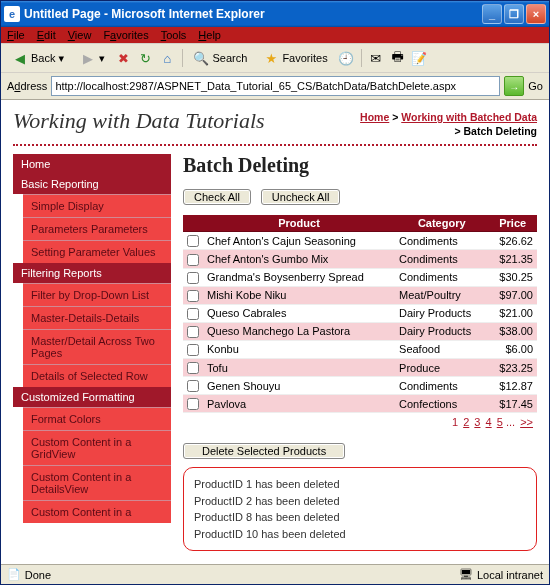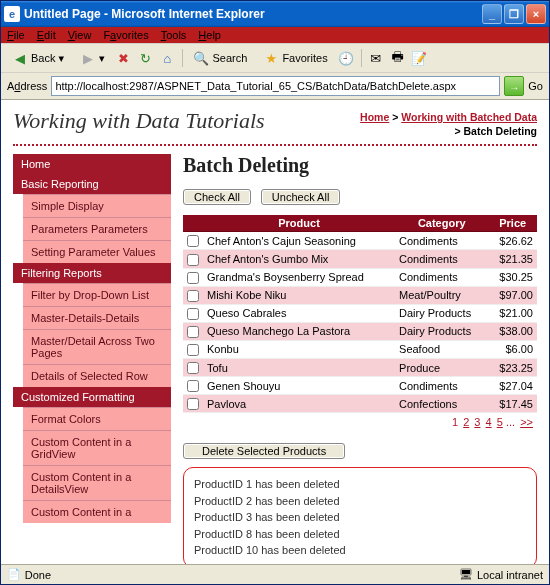--- a/index.html
+++ b/index.html
@@ -25,21 +25,21 @@
   .go-btn { width: 20px; height: 20px; background: linear-gradient(#a8e080,#5cb82e); border: 1px solid #4a9a20; border-radius: 2px; display:flex; align-items:center; justify-content:center; color:white; font-weight:bold; font-size:10px;}
   .content { flex: 1; background: white; overflow: auto; position: relative; }
   .page { padding: 8px 12px 12px 12px; }
   .page-header { font-family: Georgia, serif; font-size: 22px; color: #333; font-style: italic; }
   .divider { border-bottom: 2px dotted #b0182a; margin: 6px 0 8px 0; }
   .breadcrumb { float: right; width: 185px; font-size: 10.5px; font-weight: bold; line-height: 1.35; text-align: right; margin-top: 2px;}
   .breadcrumb a { color: #b0182a; text-decoration: underline; }
   .layout { display: flex; gap: 12px; }
   .sidebar { width: 158px; flex-shrink: 0; }
   .sb-head { background: #a0182a; color: white; padding: 4px 8px; font-size: 11px; }
-  .sb-sub { background: #fca5a5; color: #5a0a15; padding: 5px 8px; border-top: 1px solid #d18893; font-size: 11px; margin-left: 10px;}
+  .sb-sub { background: #ef4444; color: #5a0a15; padding: 5px 8px; border-top: 1px solid #d18893; font-size: 11px; margin-left: 10px;}
   .main { flex: 1; }
   .main h2 { font-family: Georgia, serif; font-size: 20px; font-weight: bold; color: #222; margin-bottom: 12px; }
   .btn { font-size: 11px; padding: 1px 10px; background: #ece9d8; border: 1px solid #888; border-radius: 3px; box-shadow: inset 0 0 0 1px #fff; }
   .btn-row { display:flex; gap: 10px; margin-bottom: 10px; }
   table.grid { width: 100%; border-collapse: collapse; font-size: 11px; }
   table.grid th { background: #8a0b1d; color: white; font-weight: bold; padding: 2px 4px; text-align: center; border-bottom: 1px solid #6a0515; }
   table.grid th.chk { width: 20px; background:#8a0b1d; }
   table.grid td { padding: 2px 4px; border-bottom: 1px solid #eee; }
   table.grid tr.alt td { background: #f7d0d5; }
   table.grid td.price { text-align: right; }
@@ -201,40 +201,39 @@
                 <tr class="alt">
                   <td><input type="checkbox" class="chk" style=""></td>
                   <td>Tofu</td>
                   <td>Produce</td>
                   <td class="price">$23.25</td>
                 </tr>
                 <tr>
                   <td><input type="checkbox" class="chk" style=""></td>
                   <td>Genen Shouyu</td>
                   <td>Condiments</td>
-                  <td class="price">$27.04</td>
+                  <td class="price">$12.87</td>
                 </tr>
                 <tr class="alt">
                   <td><input type="checkbox" class="chk" style=""></td>
                   <td>Pavlova</td>
                   <td>Confections</td>
                   <td class="price">$17.45</td>
                 </tr>
               </tbody>
           </table>
           <div class="pager" id="pager"><span>1</span> <a href="#">2</a> <a href="#">3</a> <a href="#">4</a> <a href="#">5</a> <span>...</span> <a href="#">&gt;&gt;</a></div>
 
           <div class="delbtn-row">
             <button class="btn" style="padding:1px 18px">Delete Selected Products</button>
           </div>
 
           <div class="msgbox" id="msgbox">
               <div>ProductID 1 has been deleted</div>
               <div>ProductID 2 has been deleted</div>
-              <div>ProductID 3 has been deleted</div>
               <div>ProductID 8 has been deleted</div>
               <div>ProductID 10 has been deleted</div>
             </div>
         </div>
       </div>
     </div>
   </div>
 
   <div class="statusbar">
     <div class="status-seg">

